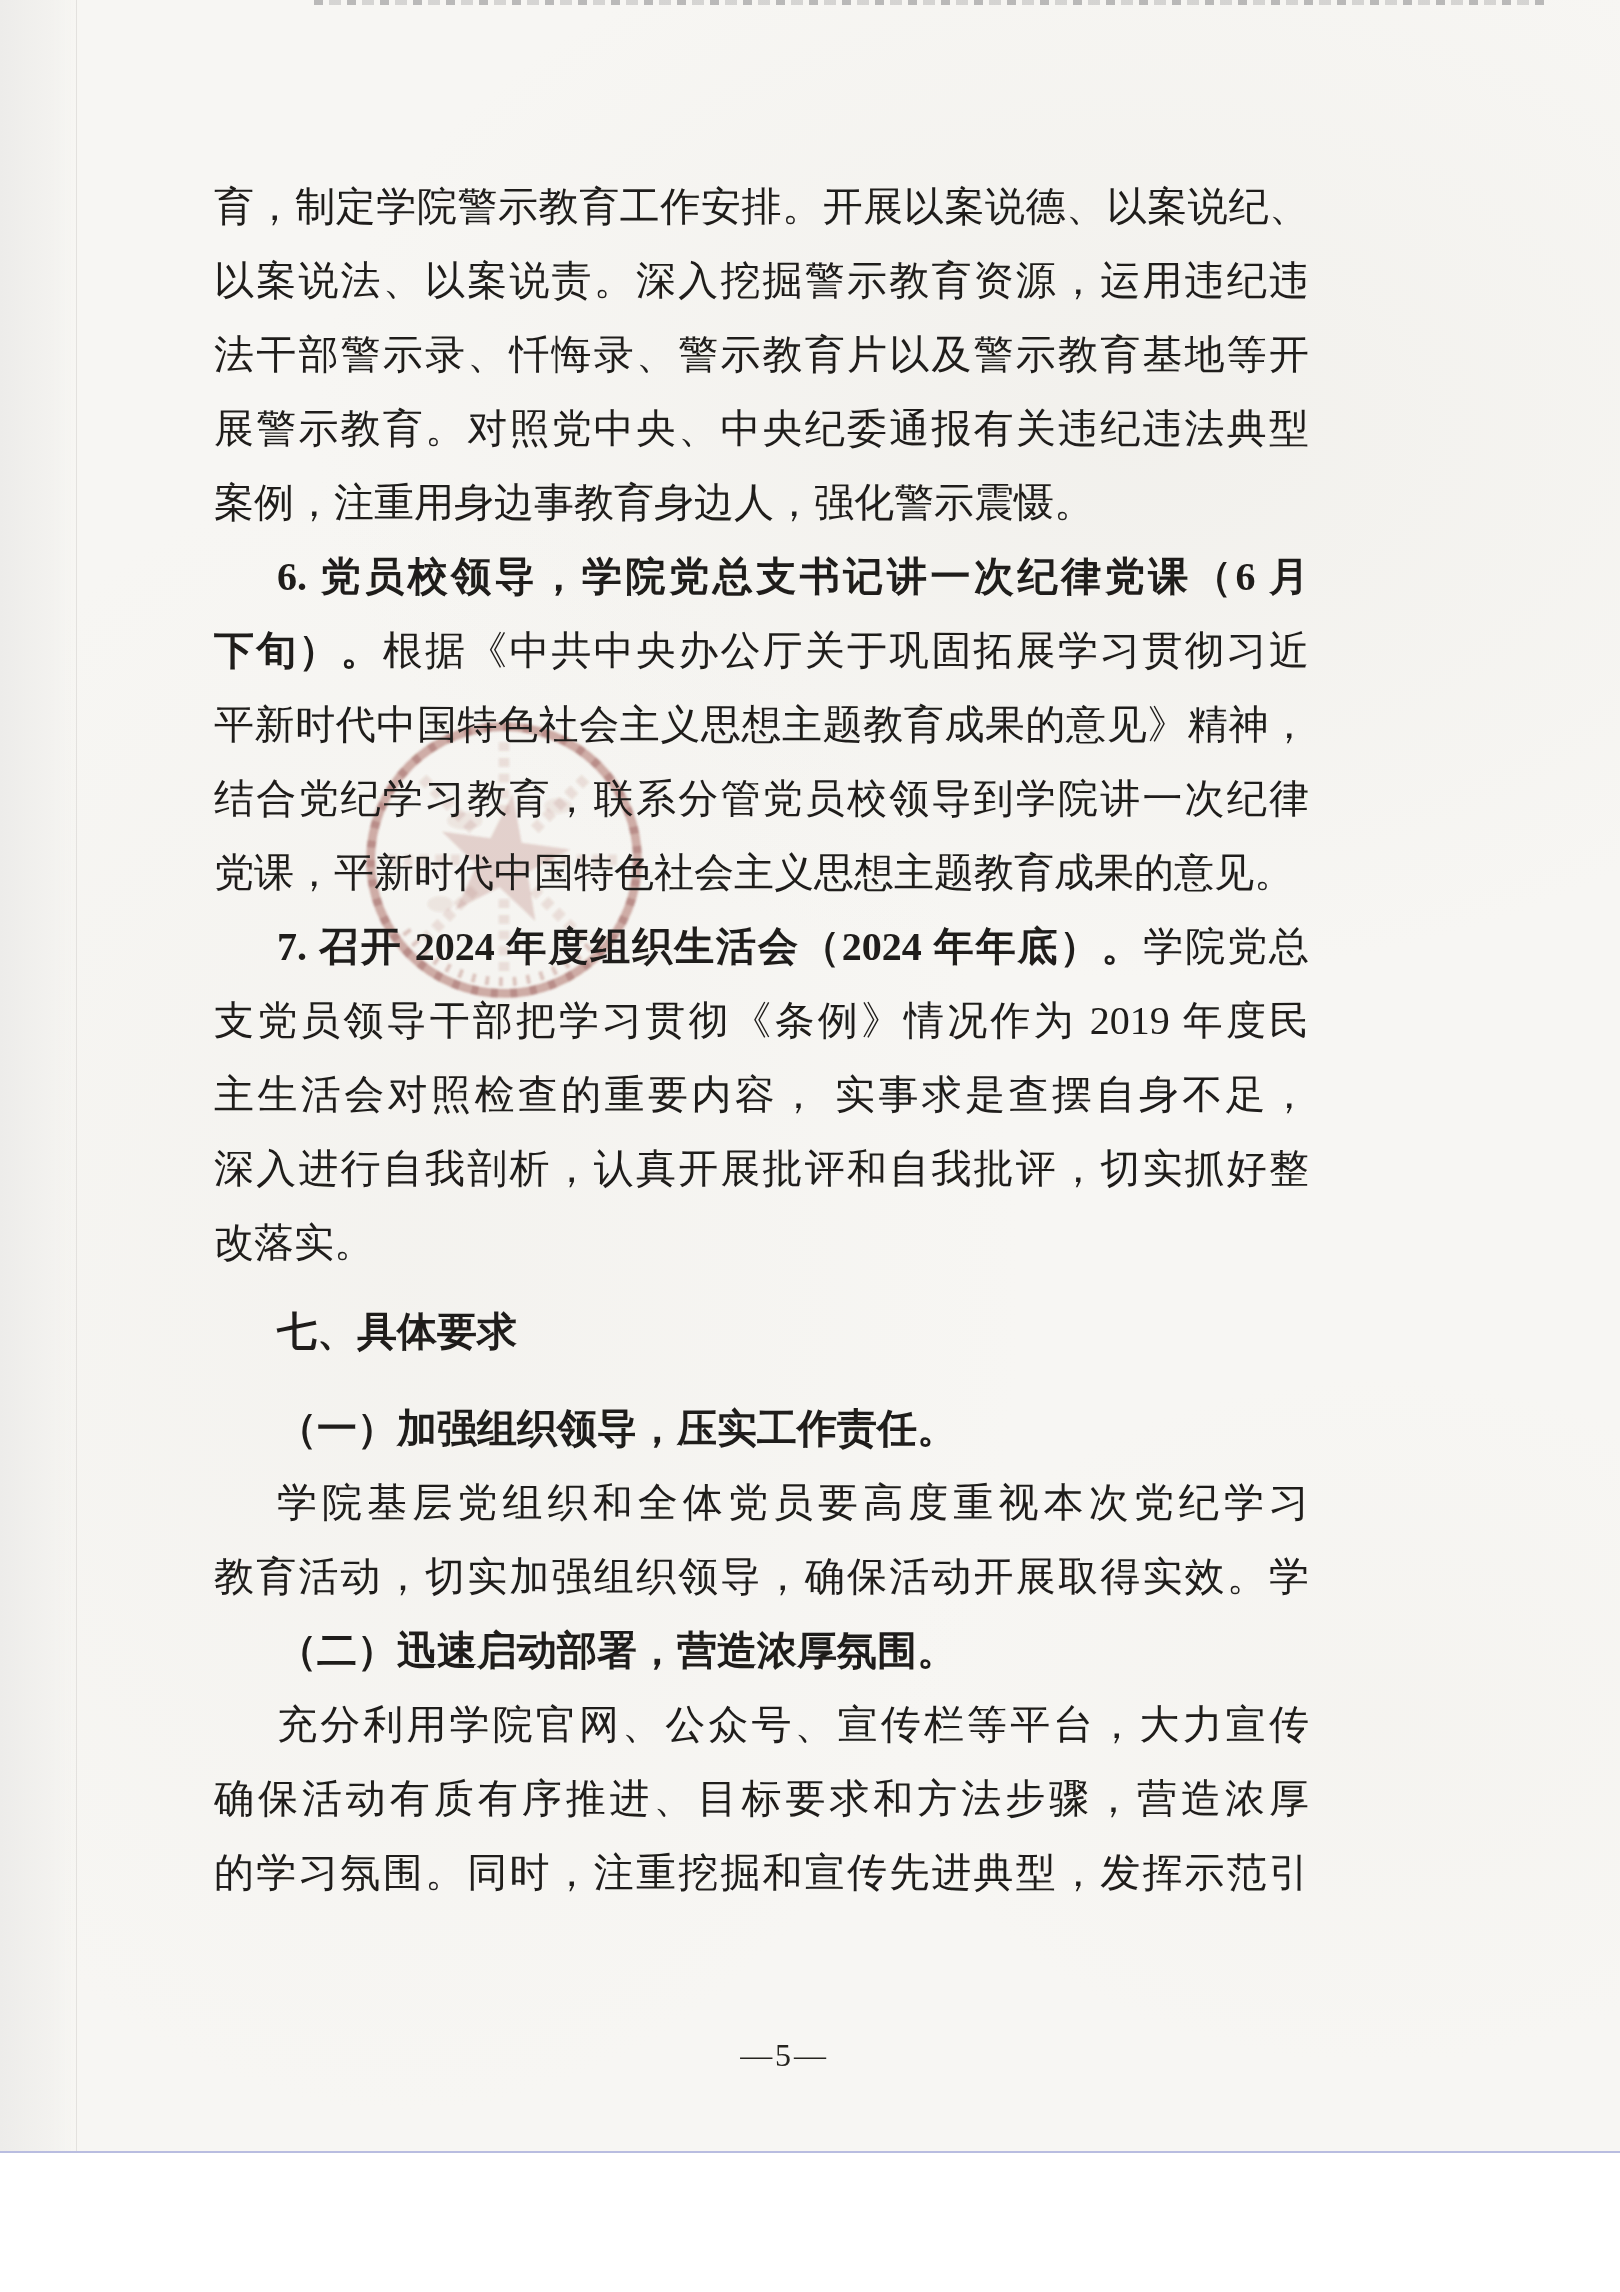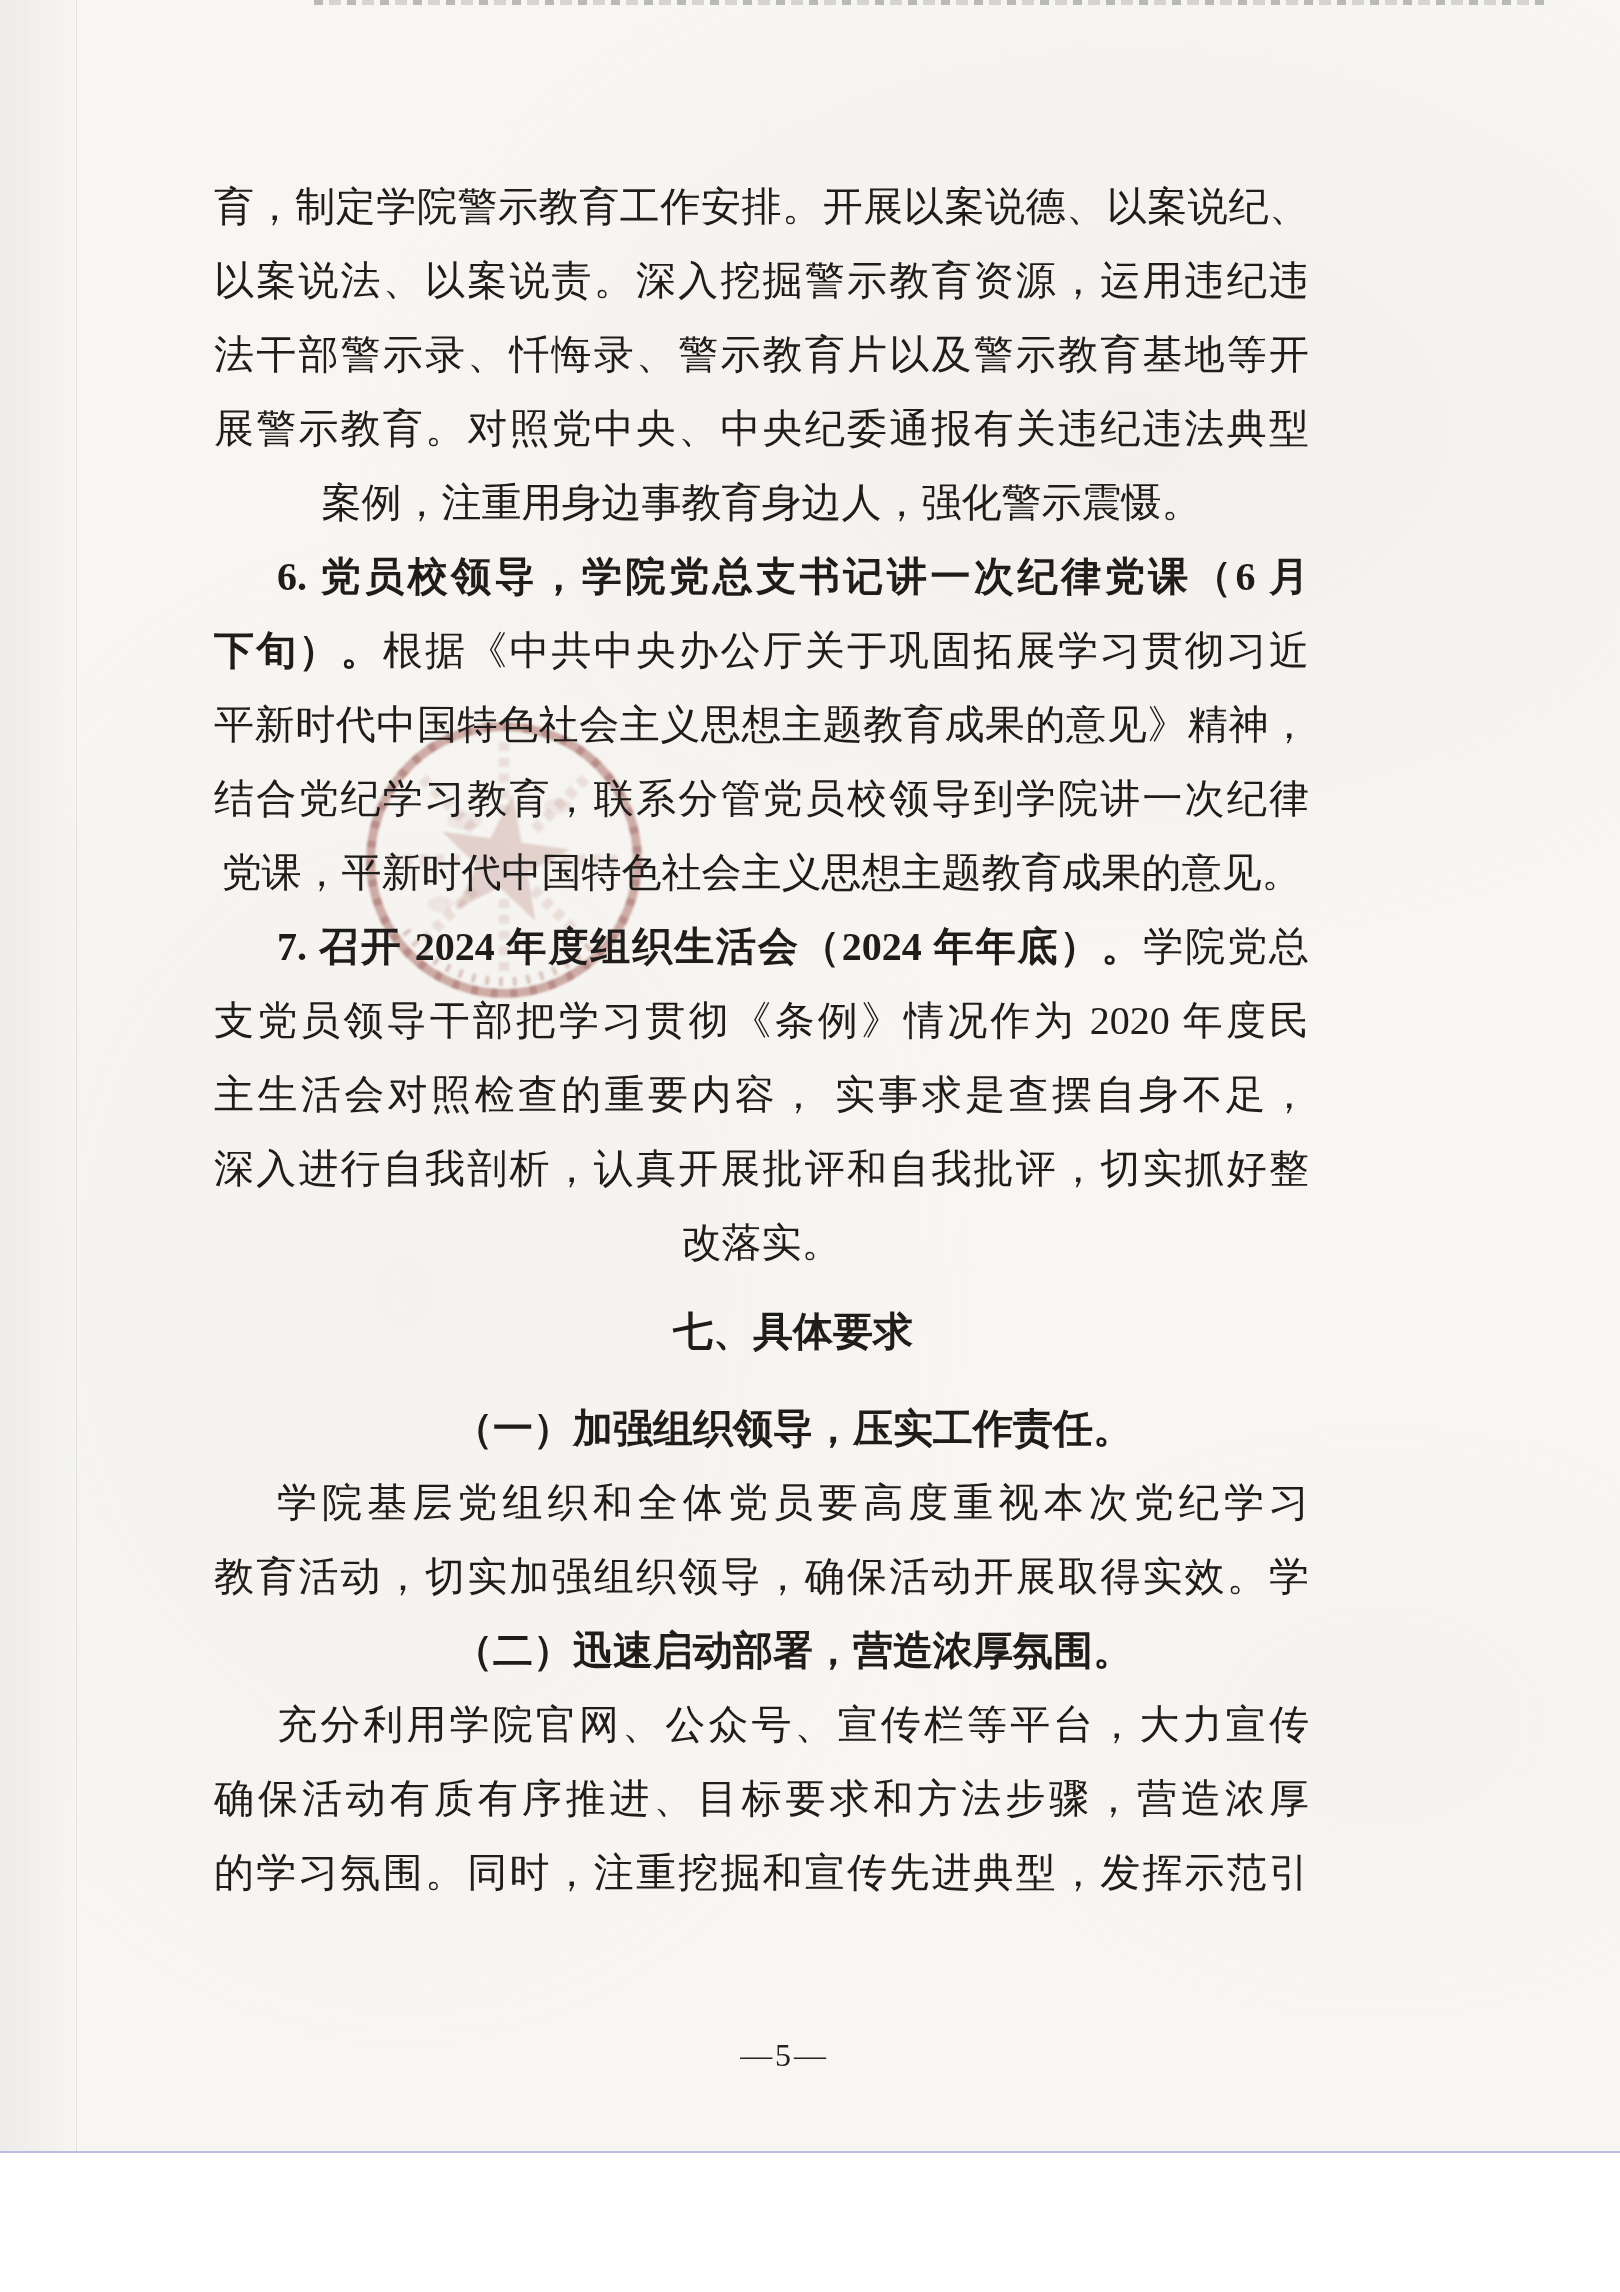--- a/index.html
+++ b/index.html
@@ -47,21 +47,20 @@
   }
   .text-block{
     position:absolute;left:214px;top:170px;width:1095px;
     z-index:2;
     color:#1f1d1b;
   }
   .line{
     min-height:74px;line-height:74px;font-size:40px;
     white-space:normal;
     text-justify:inter-character;
-    text-align:center;
   }
   .just{ text-align:justify; text-align-last:justify; }
   .ind{ text-indent:63px; }
   .gap-a{ margin-top:14.7px; }
   .gap-b{ margin-top:23.5px; }
   .b{ font-weight:700; }
   .page-number{
     position:absolute;left:0;top:2037px;width:1620px;
     text-align:center;
     transform:translateX(-25.5px);
@@ -110,21 +109,21 @@
       <div class="line just"><span>以案说法、以案说责。深入挖掘警示教育资源，运用违纪违</span></div>
       <div class="line just"><span>法干部警示录、忏悔录、警示教育片以及警示教育基地等开</span></div>
       <div class="line just"><span>展警示教育。对照党中央、中央纪委通报有关违纪违法典型</span></div>
       <div class="line"><span>案例，注重用身边事教育身边人，强化警示震慑。</span></div>
       <div class="line just ind"><span class="b">6. 党员校领导，学院党总支书记讲一次纪律党课（6 月</span></div>
       <div class="line just"><span class="b">下旬）。</span><span>根据《中共中央办公厅关于巩固拓展学习贯彻习近</span></div>
       <div class="line just"><span>平新时代中国特色社会主义思想主题教育成果的意见》精神，</span></div>
       <div class="line just"><span>结合党纪学习教育，联系分管党员校领导到学院讲一次纪律</span></div>
       <div class="line"><span>党课，平新时代中国特色社会主义思想主题教育成果的意见。</span></div>
       <div class="line just ind"><span class="b">7. 召开 2024 年度组织生活会（2024 年年底）。</span><span>学院党总</span></div>
-      <div class="line just"><span>支党员领导干部把学习贯彻《条例》情况作为 2020 年度民</span></div>
+      <div class="line just"><span>支党员领导干部把学习贯彻《条例》情况作为 2019 年度民</span></div>
       <div class="line just"><span>主生活会对照检查的重要内容， 实事求是查摆自身不足，</span></div>
       <div class="line just"><span>深入进行自我剖析，认真开展批评和自我批评，切实抓好整</span></div>
       <div class="line"><span>改落实。</span></div>
       <div class="line ind gap-a"><span class="b">七、具体要求</span></div>
       <div class="line ind gap-b"><span class="b">（一）加强组织领导，压实工作责任。</span></div>
       <div class="line just ind"><span>学院基层党组织和全体党员要高度重视本次党纪学习</span></div>
       <div class="line just"><span>教育活动，切实加强组织领导，确保活动开展取得实效。学</span></div>
       <div class="line ind"><span class="b">（二）迅速启动部署，营造浓厚氛围。</span></div>
       <div class="line just ind"><span>充分利用学院官网、公众号、宣传栏等平台，大力宣传</span></div>
       <div class="line just"><span>确保活动有质有序推进、目标要求和方法步骤，营造浓厚</span></div>

